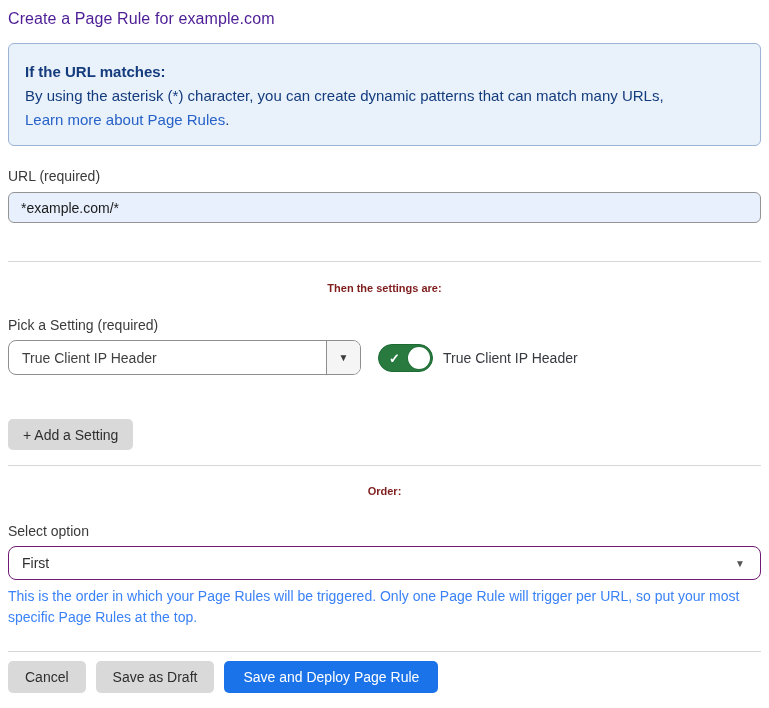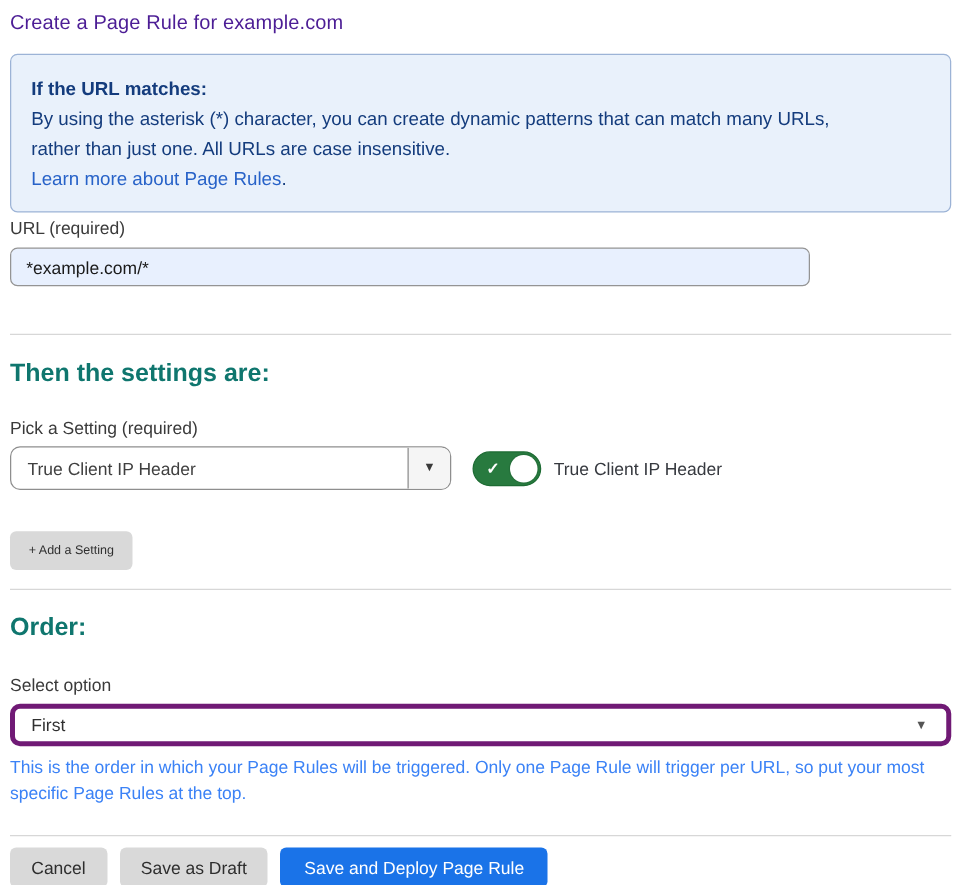--- a/index.html
+++ b/index.html
@@ -28,40 +28,40 @@
     color: var(--info-text, #143c7d);
     font-size: 15px;
     line-height: 24px;
   }
   .info-heading { font-weight: 700; }
   .info-link {
     color: var(--link, #2762c8);
     cursor: pointer;
   }
   .field-label { font-size: 14px; color: #3a3a3a; }
-  .url-label { margin-top: 4px; }
+  .url-label { margin-top: 22px; }
   .url-input {
     margin-top: 8px;
     display: block;
-    width: 640px;
+    width: 753px;
     height: 31px;
     background: var(--input-bg, #e8f0fe);
     border: 1px solid #949494;
     border-radius: 6px;
     font-family: "Liberation Sans", sans-serif;
     font-size: 14px;
     color: #1a1a1a;
     padding: 0 12px;
     outline: none;
   }
   .divider { border: none; border-top: 1px solid #d7d7d7; }
   .divider-1 { margin-top: 38px; }
   .divider-2 { margin-top: 15px; }
   .divider-3 { margin-top: 23px; }
-  .section-heading { font-size: 20px; font-weight: 700; color: #0f766e; }
+  .section-heading { font-size: 11px; font-weight: 700; color: #7f1d1d; text-align: center; }
   .settings-heading { margin-top: 20px; }
   .picker-label { margin-top: 23px; }
   .setting-row {
     margin-top: 7px;
     display: flex;
     align-items: center;
     text-align: right;
   }
   .setting-select {
     display: flex;
@@ -121,38 +121,38 @@
     border-radius: 50%;
     background: #ffffff;
     box-shadow: 0 0 0 1px rgba(0,0,0,0.08);
   }
   .toggle-label {
     margin-left: 10px;
     font-size: 14px;
     color: #36393f;
   }
   .add-setting-btn {
-    margin-top: 33px;
+    margin-top: 44px;
     height: 31px;
     padding: 0 15px;
     background: var(--gray-button, #d9d9d9);
     border: none;
     border-radius: 5px;
     font-family: "Liberation Sans", sans-serif;
-    font-size: 10px;
+    font-size: 14px;
     color: #2f2f2f;
     cursor: pointer;
   }
   .order-heading { margin-top: 19px; }
   .order-label { margin-top: 26px; }
   .order-select {
     margin-top: 7px;
     width: 753px;
     height: 34px;
-    border: 4px solid #701a75;
+    border: 1px solid #701a75;
     border-radius: 8px;
     background: #ffffff;
     display: flex;
     align-items: center;
     justify-content: space-between;
     padding: 0 15px 0 13px;
     font-size: 14px;
     color: #2f2f2f;
     cursor: pointer;
   }
@@ -192,21 +192,20 @@
 </head>
 <body>
 
 
 
 <h1 class="page-title">Create a Page Rule for example.com</h1>
 
 <div class="info-box">
   <div class="info-heading">If the URL matches:</div>
   <div>By using the asterisk (*) character, you can create dynamic patterns that can match many URLs,</div>
-  <div>rather than just one. All URLs are case insensitive.</div>
   <div><a class="info-link">Learn more about Page Rules</a><span>.</span></div>
 </div>
 
 <div class="field-label url-label">URL (required)</div>
 <input class="url-input" type="text" value="*example.com/*" style="">
 
 <hr class="divider divider-1">
 
 <h2 class="section-heading settings-heading">Then the settings are:</h2>
 

